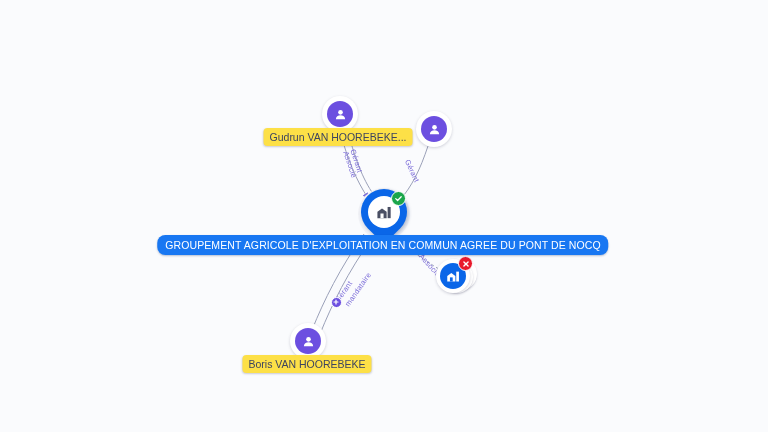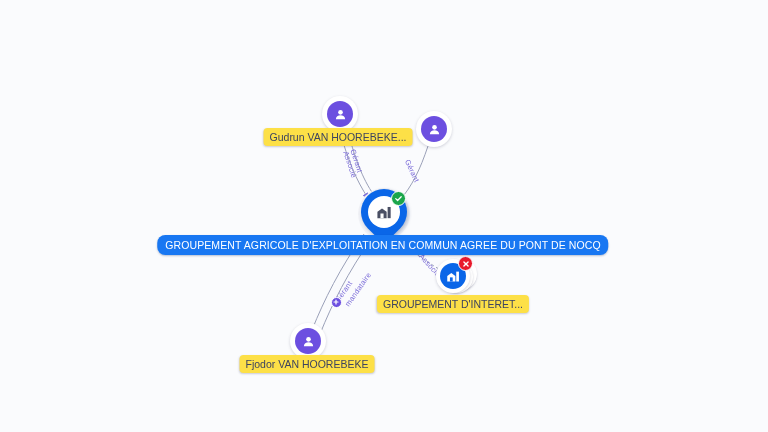--- a/index.html
+++ b/index.html
@@ -235,40 +235,39 @@
 
   <div class="node" style="left:308px; top:341px;">
     <div class="node-circle person-ring"></div>
     <div class="node-circle person-disc">
       <svg width="15" height="15" viewBox="0 0 24 24">
         <circle cx="12" cy="8.5" r="3.7" fill="#ffffff"></circle>
         <path d="M4.6 19.5c0-4.1 3.4-6.4 7.4-6.4s7.4 2.3 7.4 6.4z" fill="#ffffff"></path>
       </svg>
     </div>
   </div>
-  <div class="node-label label-light" style="left:307px; top:355px;">Fjodor VAN HOOREBEKE</div>
+  <div class="node-label label-light" style="left:307px; top:355px;">Boris VAN HOOREBEKE</div>
 
   <div class="node" style="left:453px; top:276px;">
     <div class="stack-card stack-c1"></div>
     <div class="stack-card stack-c2"></div>
     <div class="node-circle comp-ring"></div>
     <div class="node-circle comp-disc">
       <svg width="15" height="15" viewBox="0 0 24 24">
         <path d="M2 20 V11 L8.5 6.2 L15 11 V20 Z" fill="#ffffff"></path>
         <rect x="16.4" y="4.2" width="4.3" height="15.8" fill="#ffffff"></rect>
         <rect x="6.3" y="13.4" width="4.4" height="6.6" fill="#0a66e8"></rect>
       </svg>
     </div>
     <div class="badge badge-err" style="left:5px; top:-20px;">
       <svg width="8" height="8" viewBox="0 0 10 10">
         <path d="M2.4 2.4 L7.6 7.6 M7.6 2.4 L2.4 7.6" stroke="#ffffff" stroke-width="1.7" stroke-linecap="round"></path>
       </svg>
     </div>
   </div>
-  <div class="node-label label-light" style="left:453px; top:295px;">GROUPEMENT D'INTERET...</div>
 
   <div class="node" style="left:384px; top:214px;">
     <div class="node-circle pin-halo"></div>
     <div class="pin-shape"></div>
     <div class="node-circle pin-inner">
       <svg width="17" height="17" viewBox="0 0 24 24">
         <path d="M2 20 V11 L8.5 6.2 L15 11 V20 Z" fill="#4a4f63"></path>
         <rect x="16.4" y="4.2" width="4.3" height="15.8" fill="#4a4f63"></rect>
         <rect x="6.3" y="13.4" width="4.4" height="6.6" fill="#ffffff"></rect>
       </svg>

